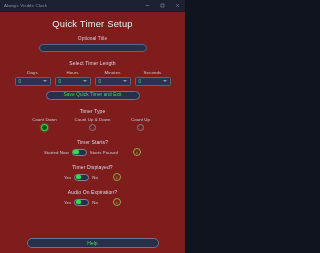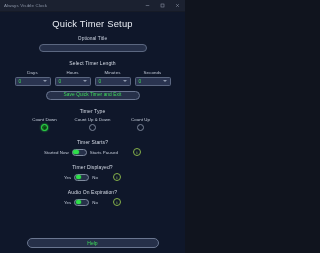--- a/index.html
+++ b/index.html
@@ -52,21 +52,21 @@
     display: flex;
     align-items: center;
     justify-content: center;
     color: #9aa3b4;
   }
   .win-btn svg { display:block; }
 
   
   .content {
     flex: 1 1 auto;
-    background: #0f172a;
+    background: #7f1d1d;
     padding: 0 6px;
     box-sizing: border-box;
     position: relative;
   }
 
   .page-title {
     text-align: center;
     color: #e8ecf3;
     font-size: 9.4px;
     font-weight: 400;

